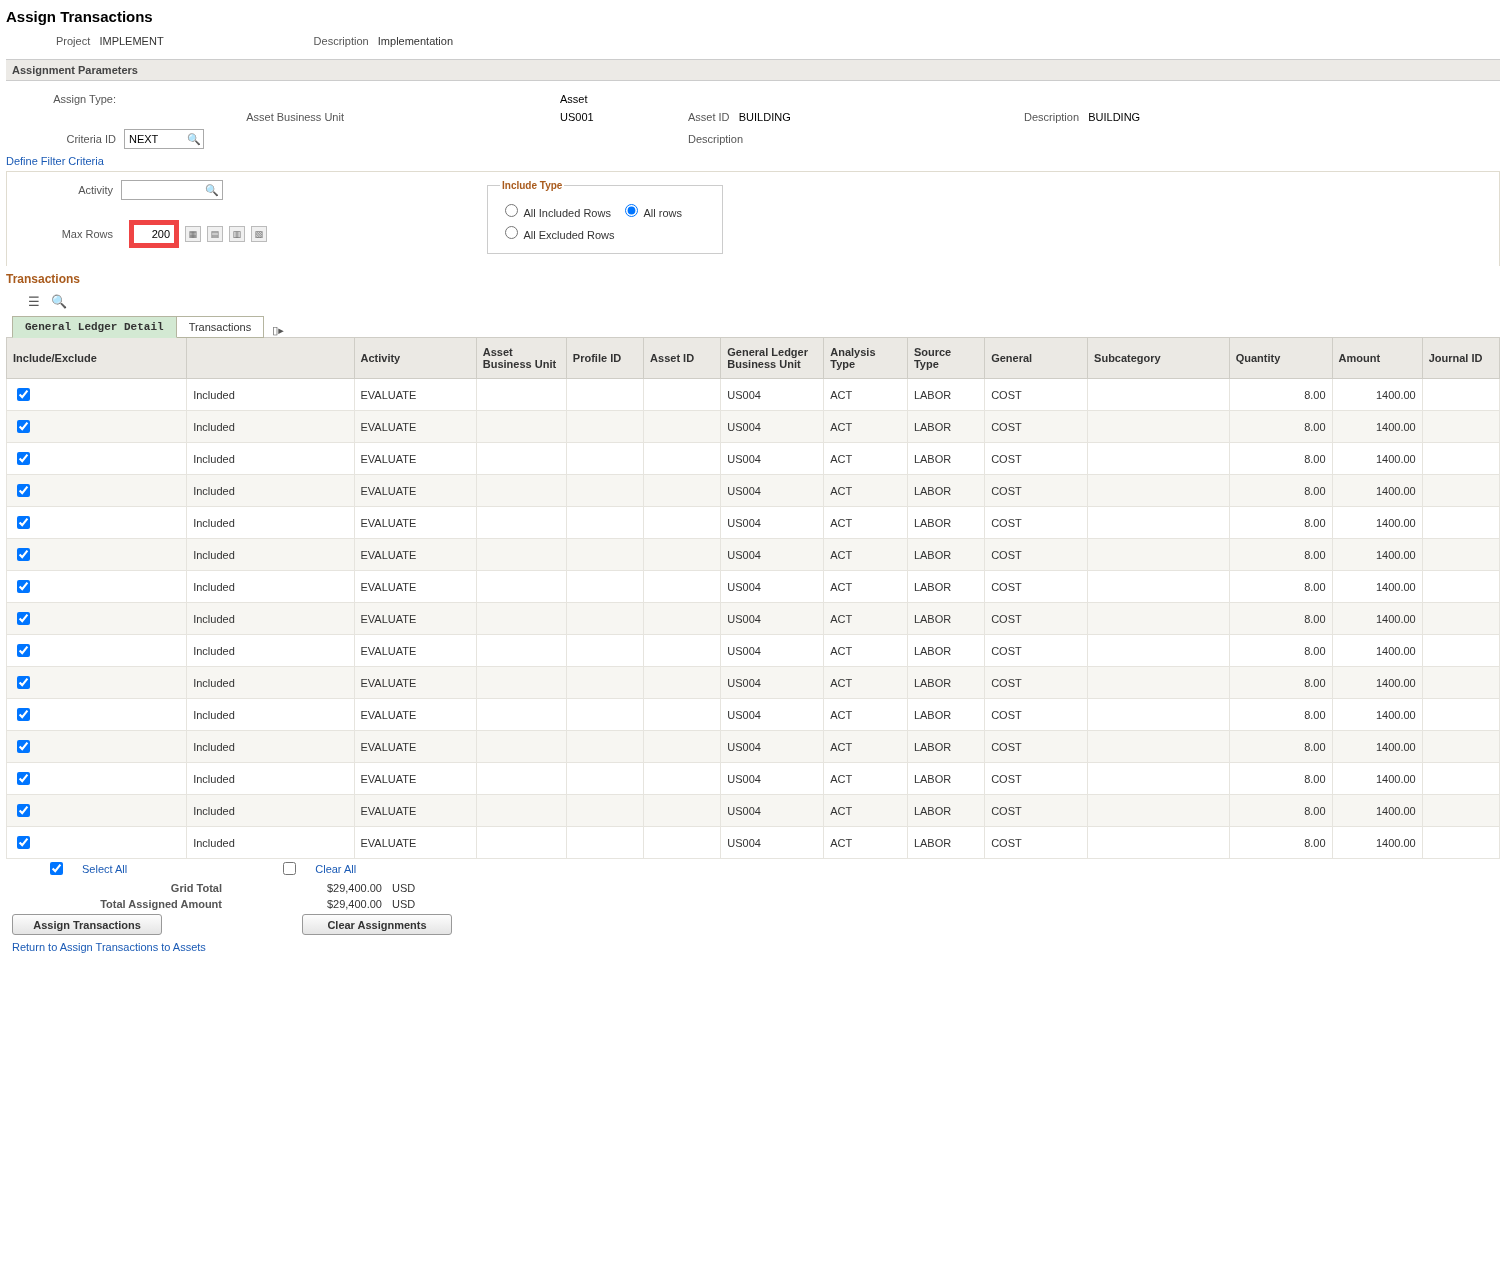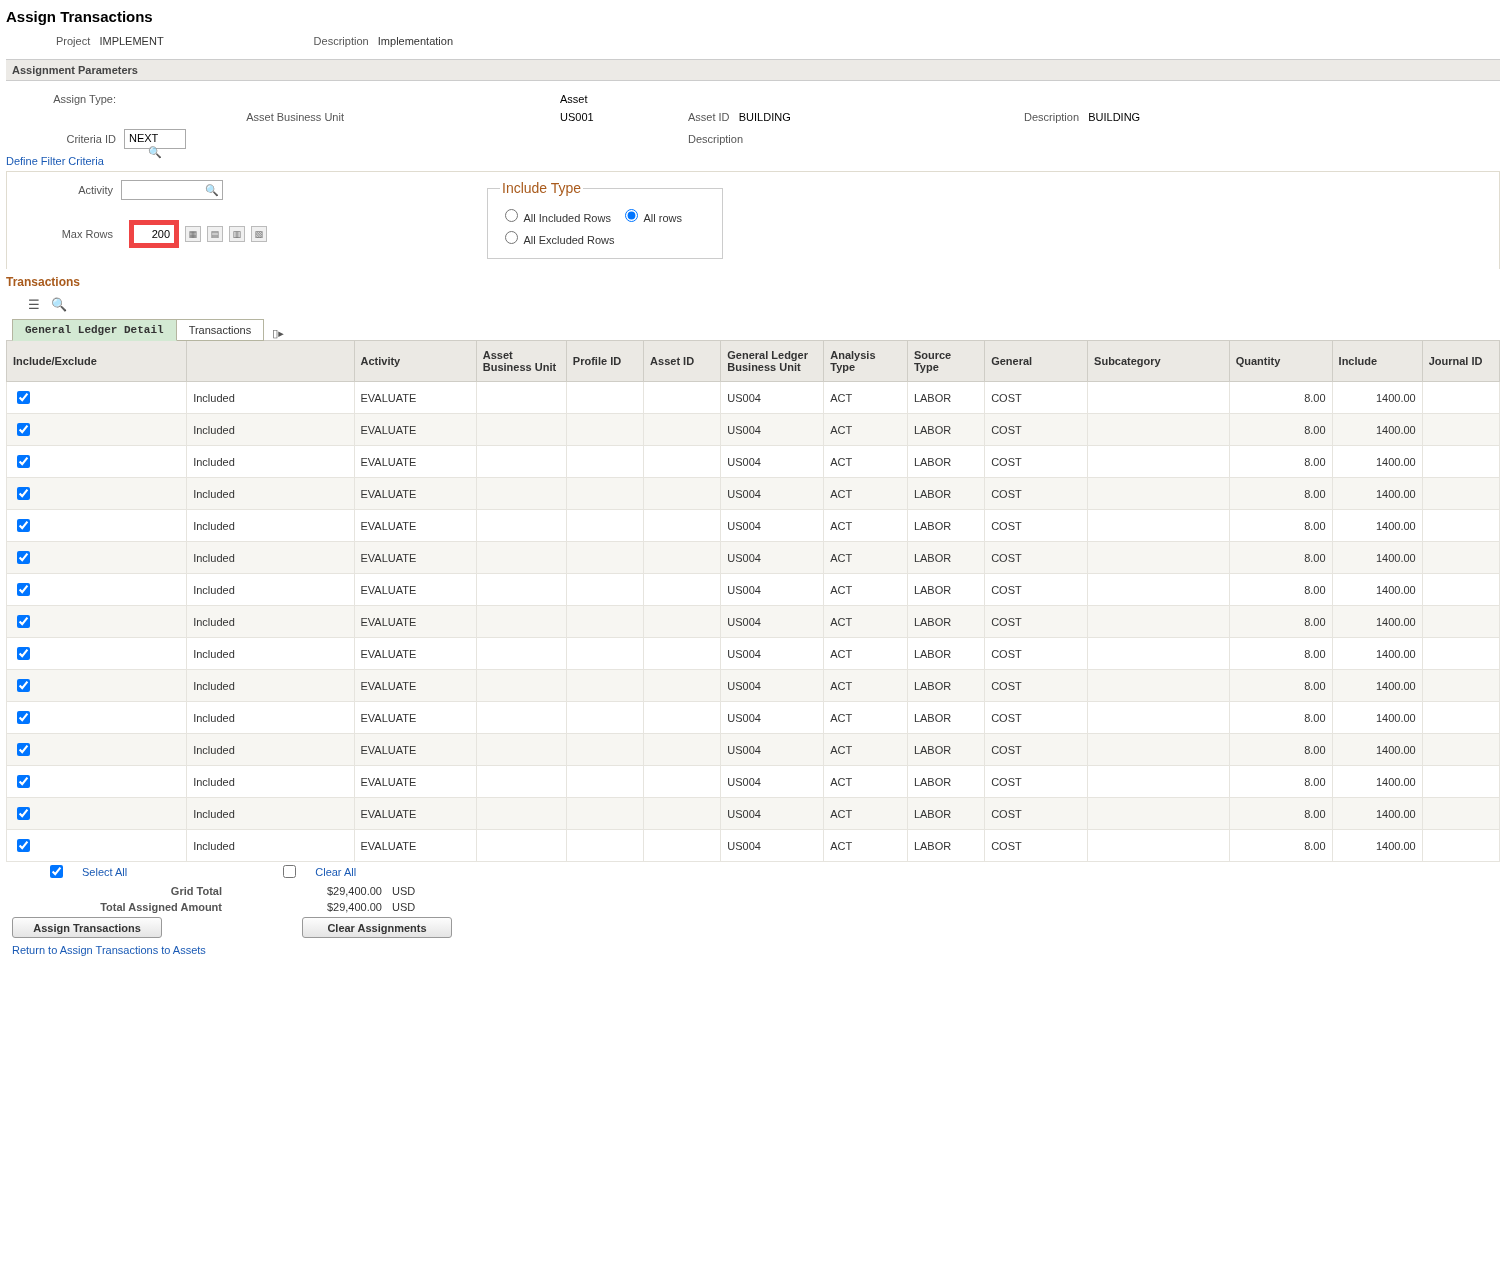--- a/index.html
+++ b/index.html
@@ -43,21 +43,20 @@
     margin-bottom: 6px;
   }
   .param-grid .rlabel { text-align: right; color: #555; }
   .param-grid .val { color: #000; }
   .lookup {
     display: inline-flex;
     align-items: center;
     border: 1px solid #aaa;
     background: #fff;
     height: 20px;
-    flex-direction: column;
   }
   .lookup input {
     border: none;
     outline: none;
     font-size: 11px;
     padding: 2px 4px;
     width: 60px;
   }
   .lookup .mag {
     width: 18px;
@@ -83,22 +82,22 @@
     display:inline-flex; align-items:center; justify-content:center; font-size:9px; color:#666; cursor:pointer;
   }
   fieldset.include-type {
     border: 1px solid #ccc;
     margin: 0;
     padding: 8px 12px 10px 12px;
     width: 230px;
   }
   fieldset.include-type legend {
     color: #a95b1d;
-    font-weight: normal;
-    font-size: 14px;
+    font-weight: bold;
+    font-size: 10px;
     padding: 0 2px;
   }
   fieldset.include-type label { display:block; margin:2px 0; color:#333; }
   .inc-grid { display: grid; grid-template-columns: 120px 90px; }
   button.search-btn {
     margin-top: 14px;
     margin-left: 10px;
     width: 95px; height: 22px;
     border: 1px solid #999;
     border-radius: 3px;
@@ -309,21 +308,21 @@
       <th>Activity</th>
       <th>Asset Business Unit</th>
       <th>Profile ID</th>
       <th>Asset ID</th>
       <th>General Ledger Business Unit</th>
       <th>Analysis Type</th>
       <th>Source Type</th>
       <th>General</th>
       <th>Subcategory</th>
       <th class="num">Quantity</th>
-      <th class="num">Include</th>
+      <th class="num">Amount</th>
       <th>Journal ID</th>
     </tr>
   </thead>
   <tbody id="grid-body">
       <tr>
         <td><input type="checkbox" checked="" style=""></td>
         <td>Included</td>
         <td>EVALUATE</td>
         <td></td>
         <td></td>

